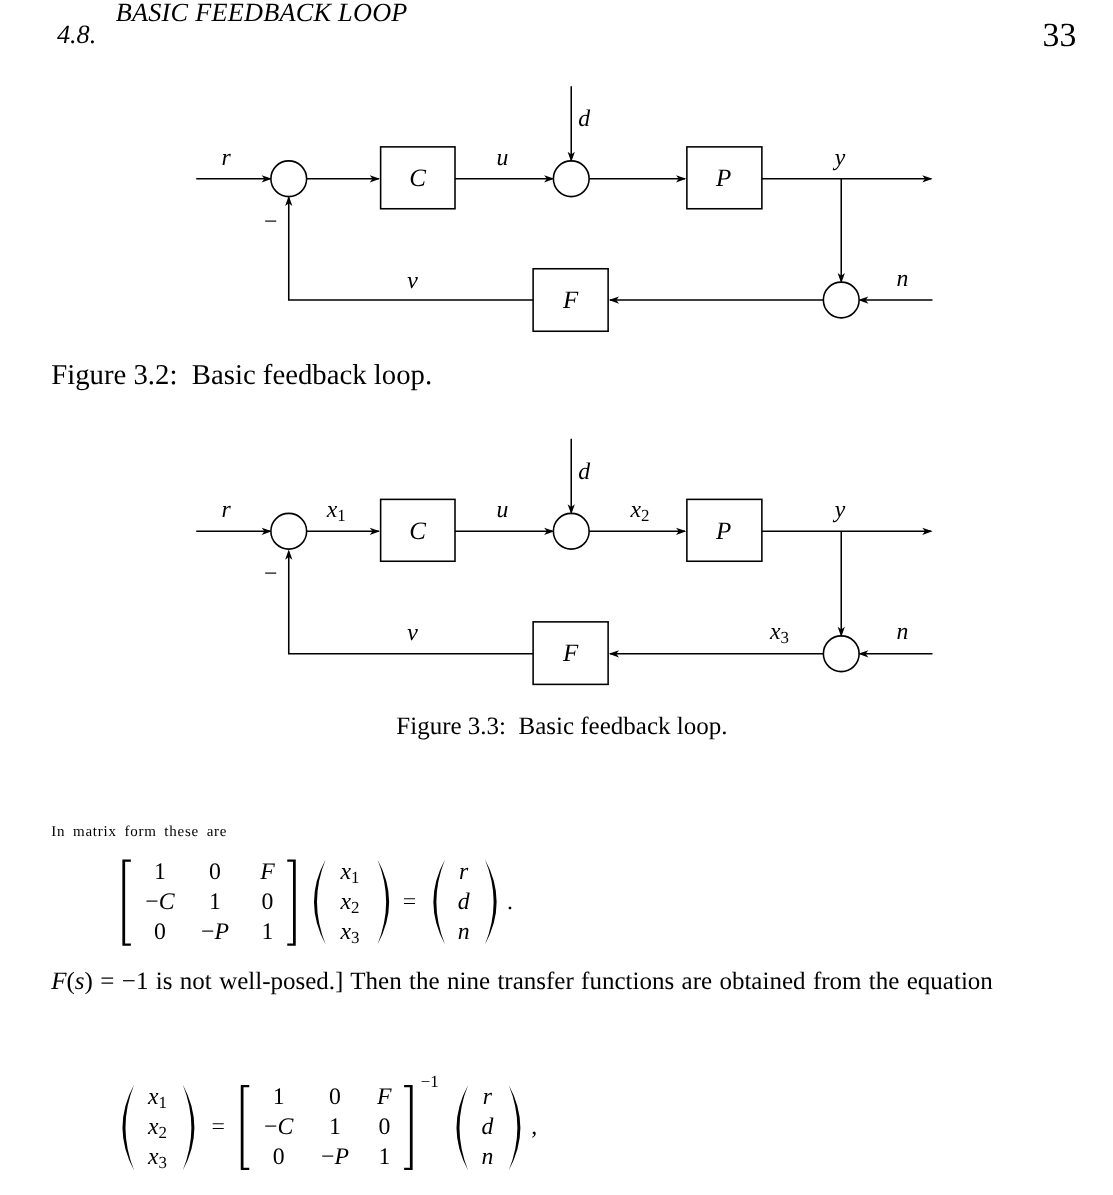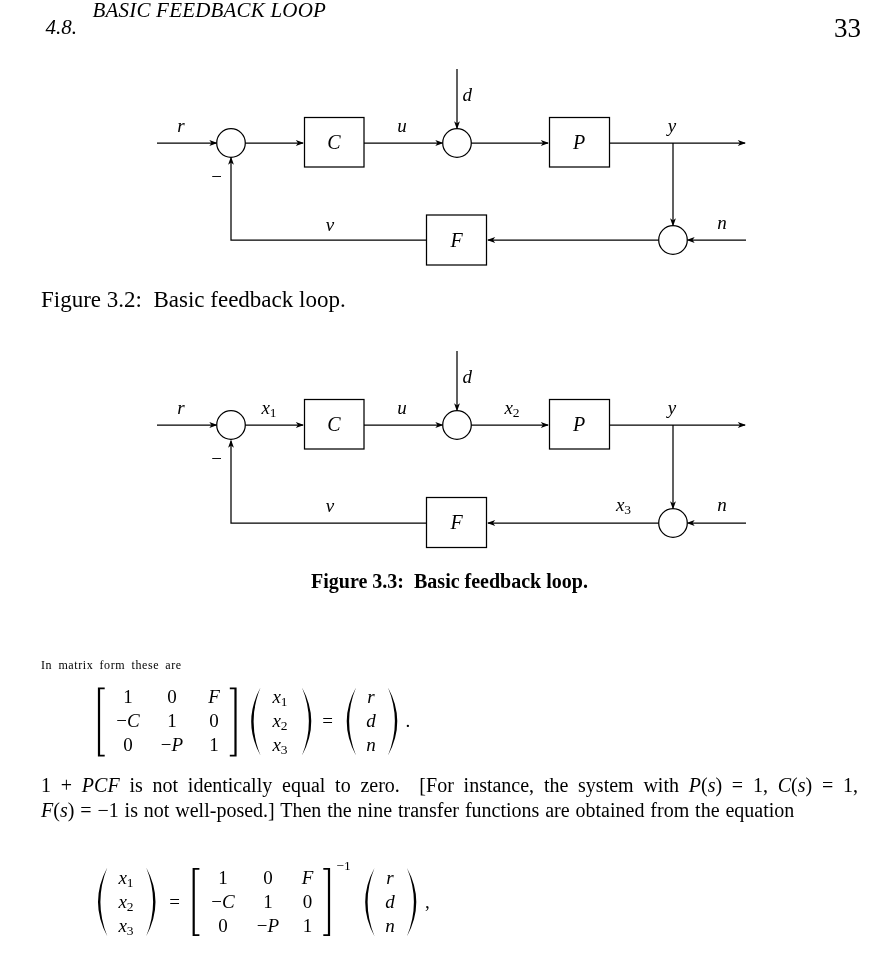--- a/index.html
+++ b/index.html
@@ -170,20 +170,19 @@
 <g font-size="19">
 <text class="m" x="390" y="883.5" text-anchor="middle">r</text>
 <text class="m" x="390" y="907.5" text-anchor="middle">d</text>
 <text class="m" x="390" y="931.5" text-anchor="middle">n</text>
 <text x="425" y="907.5" text-anchor="start">,</text>
 </g>
 </g>
 </svg>
 
 <div class="abs" style="left:41px;top:287px;width:817px;font-size:23px;line-height:25px;">Figure 3.2: &nbsp;Basic feedback loop.</div>
-<div class="abs" style="left:41px;top:569px;width:817px;text-align:center;font-size:20px;line-height:25px;font-weight:bold;">Figure 3.3: &nbsp;Basic feedback loop.</div>
+<div class="abs" style="left:41px;top:569px;width:817px;text-align:center;font-size:20px;line-height:25px;">Figure 3.3: &nbsp;Basic feedback loop.</div>
 
 <div class="abs" style="left:41px;top:653px;font-size:12px;line-height:25px;letter-spacing:0.6px;word-spacing:2.6px;">In matrix form these are</div>
 
 <div class="abs" style="left:41px;top:773px;width:817px;font-size:20px;line-height:25px;">
-<div style="text-align:justify;text-align-last:justify;">1 + <span class="it">PCF</span> is not identically equal to zero. &nbsp;[For instance, the system with <span class="it">P</span>(<span class="it">s</span>) = 1, <span class="it">C</span>(<span class="it">s</span>) = 1,</div>
 <div style="word-spacing:0.9px;"><span class="it">F</span>(<span class="it">s</span>) = −1 is not well-posed.] Then the nine transfer functions are obtained from the equation</div>
 </div>
 
 </body></html>

